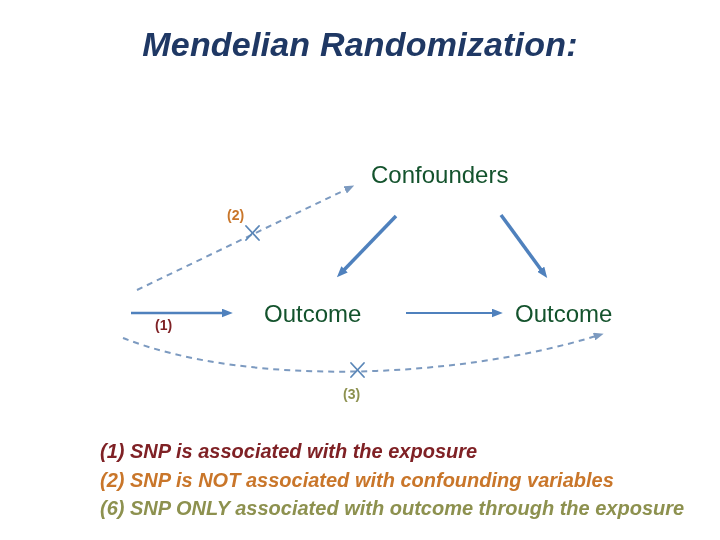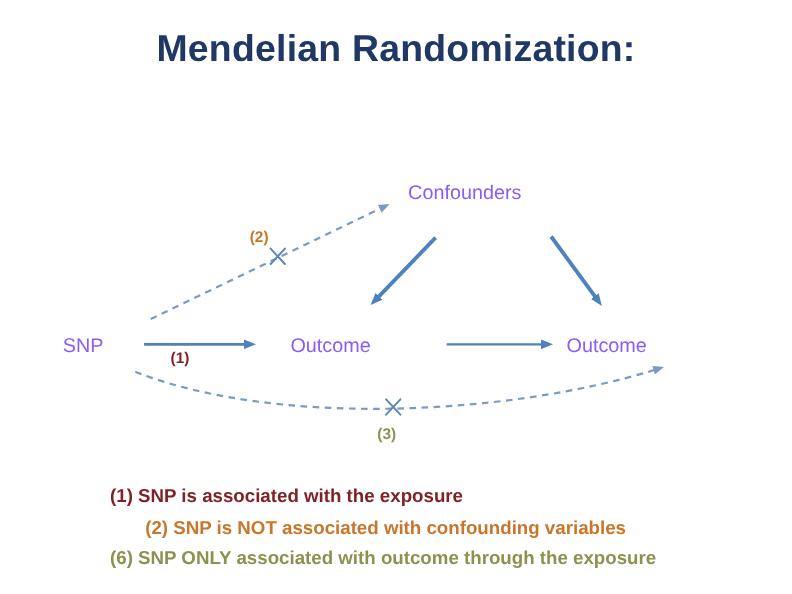--- a/index.html
+++ b/index.html
@@ -19,32 +19,33 @@
     position: absolute;
     top: 22px;
     left: 0;
     width: 720px;
     text-align: center;
     color: #1F3864;
     font-size: 34px;
     font-weight: bold;
     line-height: 45px;
     letter-spacing: 0.2px;
+    font-style: italic;
   }
   .diagram-svg {
     position: absolute;
     top: 0;
     left: 0;
     width: 720px;
     height: 540px;
   }
   .node {
     position: absolute;
-    color: #8b5cf6;
-    font-size: 18px;
+    color: #14532d;
+    font-size: 24px;
     font-weight: 400;
     line-height: 28px;
     white-space: nowrap;
   }
   .node-confounders { left: 371px; top: 161px; }
   .node-snp        { left: 57px;  top: 300px; }
   .node-exposure   { left: 264px; top: 300px; }
   .node-outcome    { left: 515px; top: 300px; }
   .edge-label {
     position: absolute;
@@ -56,27 +57,28 @@
   .edge-label-1 { left: 155px; top: 318px; color: #7F2125; }
   .edge-label-2 { left: 227px; top: 208px; color: #C9762A; }
   .edge-label-3 { left: 343px; top: 387px; color: #8D914F; }
   .assumptions {
     position: absolute;
     left: 100px;
     top: 437px;
     width: 560px;
   }
   .assumption {
-    font-size: 17px;
+    font-size: 20px;
     font-weight: bold;
     line-height: 28.5px;
     white-space: nowrap;
+    font-style: italic;
   }
   .assumption-1 { color: #7F2125; }
-  .assumption-2 { color: #C9762A; margin-left: 32px; }
+  .assumption-2 { color: #C9762A; }
   .assumption-3 { color: #8D914F; }
 </style>
 </head>
 <body>
 
 <div class="slide">
 
   <div class="title">
     <div>Mendelian Randomization:</div>
   </div>
@@ -106,21 +108,20 @@
     <path d="M501,215 L542,271" stroke="#4F81BD" stroke-width="3.5" fill="none" marker-end="url(#ah-solid)"></path>
 
     <path d="M123,338 C250,388 460,378 596,336" stroke="#7C9AC0" stroke-width="2" stroke-dasharray="6 5" fill="none" marker-end="url(#ah-dash)"></path>
     <g stroke="#5B87B8" stroke-width="1.8" stroke-linecap="round">
       <path d="M351,363 L364,377"></path>
       <path d="M364,363 L351,377"></path>
     </g>
   </svg>
 
   <div class="node node-confounders">Confounders</div>
-  <div class="node node-snp">SNP</div>
   <div class="node node-exposure">Outcome</div>
   <div class="node node-outcome">Outcome</div>
 
   <div class="edge-label edge-label-1">(1)</div>
   <div class="edge-label edge-label-2">(2)</div>
   <div class="edge-label edge-label-3">(3)</div>
 
   <div class="assumptions">
     <div class="assumption assumption-1">(1) SNP is associated with the exposure</div>
     <div class="assumption assumption-2">(2) SNP is NOT associated with confounding variables</div>

